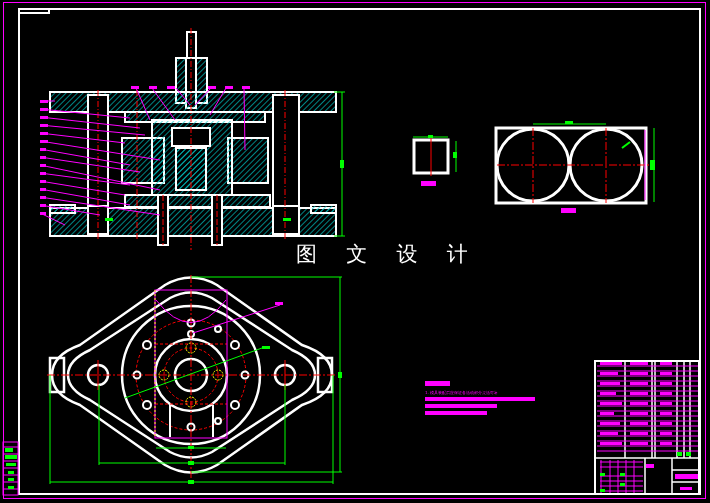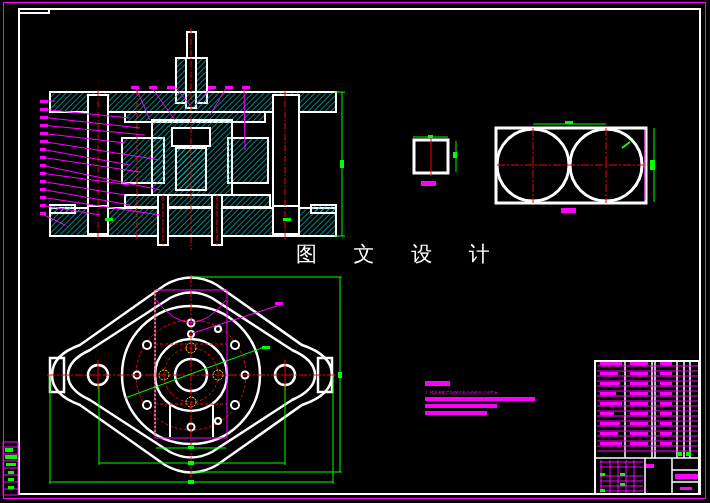--- a/index.html
+++ b/index.html
@@ -1,21 +1,21 @@
 <!DOCTYPE html>
 <html><head>
 <meta charset="utf-8">
 <style>
   html,body{margin:0;padding:0;background:#000;}
   body{width:710px;height:503px;position:relative;overflow:hidden;font-family:"DejaVu Sans",sans-serif;}
   .frame-outer{position:absolute;left:3px;top:2px;width:703px;height:497px;border:1px solid #ff00ff;box-sizing:border-box;}
   .frame-inner{position:absolute;left:18px;top:8px;width:683px;height:487px;border:2px solid #fff;box-sizing:border-box;}
   .corner-tab{position:absolute;left:18px;top:8px;width:32px;height:6px;border:2px solid #fff;box-sizing:border-box;}
   svg{position:absolute;left:0;top:0;}
-  .watermark{position:absolute;left:296px;top:240px;color:#fff;font-family:Liberation Mono, monospace;font-size:21px;letter-spacing:12px;}
+  .watermark{position:absolute;left:296px;top:240px;color:#fff;font-family:Liberation Serif, serif;font-size:21px;letter-spacing:12px;}
   .notes{position:absolute;left:425px;top:381px;}
   .notes .h{width:25px;height:5px;background:#ff00ff;margin-bottom:4px;}
   .notes .l{height:4px;background:#ff00ff;margin-bottom:3px;}
   .notes .t{color:#ff00ff;font-size:4px;line-height:5px;height:5px;margin-bottom:2px;white-space:nowrap;}
   .title-block{position:absolute;left:594px;top:360px;width:106px;height:135px;border:2px solid #fff;box-sizing:border-box;}
 </style>
 </head>
 <body>
 
 <div class="frame-outer"></div>

